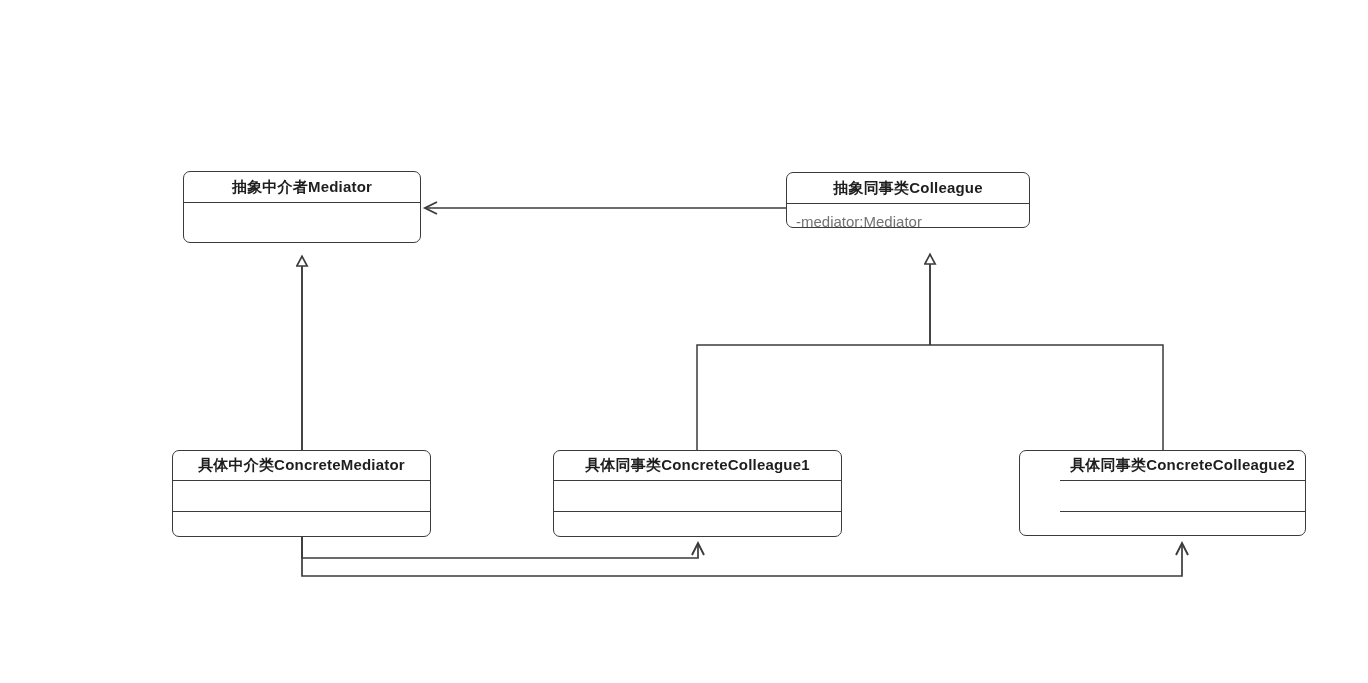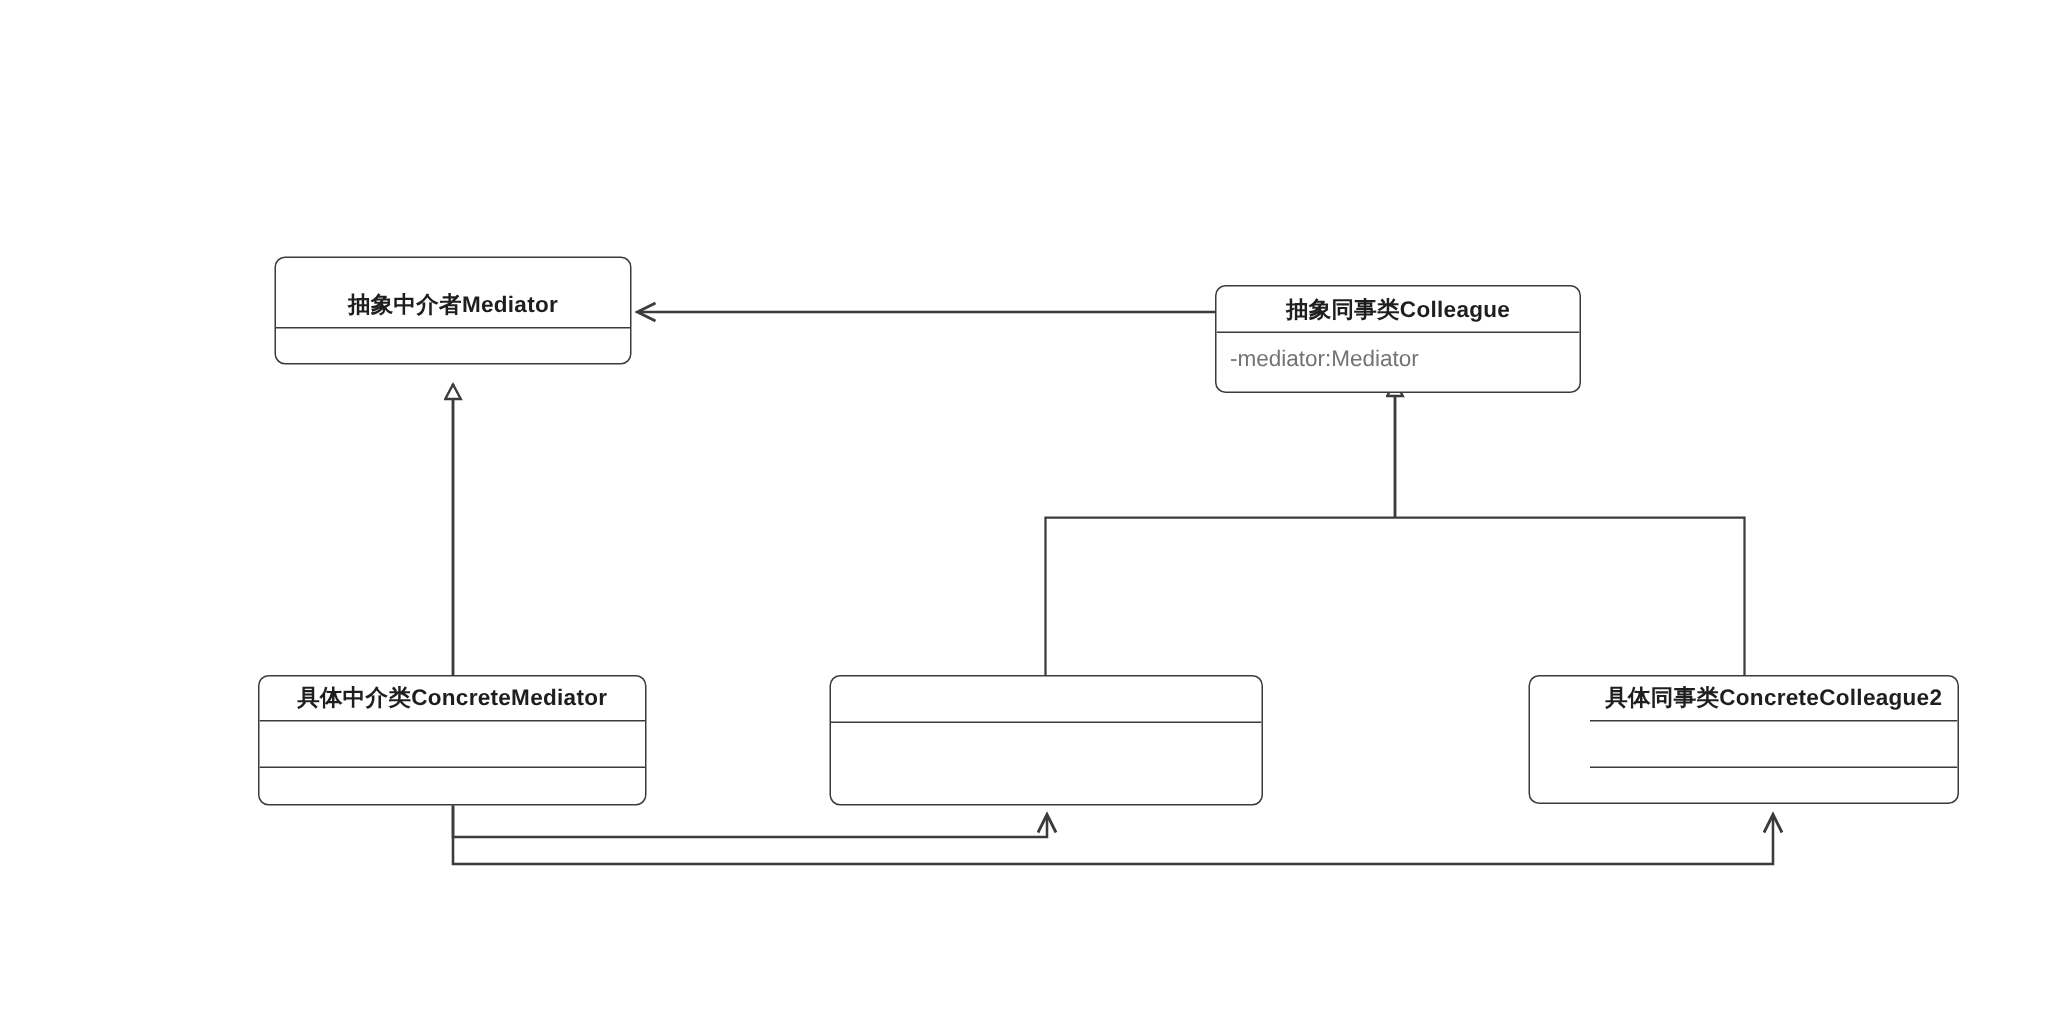--- a/index.html
+++ b/index.html
@@ -50,25 +50,25 @@
     display: flex;
     align-items: center;
     padding-left: 9px;
   }
   .uml-compartment.divided {
     border-bottom: 1.6px solid #3b3b3b;
   }
   #box-mediator {
     left: 183px;  top: 171px;  width: 238px;  height: 72px;
   }
-  #box-mediator .uml-title { height: 31px; margin-top: 16px; }
+  #box-mediator .uml-title { height: 31px; }
   #box-mediator .uml-compartment { height: 39px; }
 
   #box-colleague {
-    left: 810px;  top: 172px;  width: 244px;  height: 72px; margin-top: 18px;
+    left: 786px;  top: 172px;  width: 244px;  height: 56px;
   }
   #box-colleague .uml-title { height: 31px; }
   #box-colleague .uml-compartment { height: 35px; }
 
   #box-concrete-mediator {
     left: 172px;  top: 450px;  width: 259px;  height: 87px;
   }
   #box-concrete-mediator .uml-title { height: 30px; }
   #box-concrete-mediator .uml-compartment { height: 31px; }
   #box-concrete-mediator .uml-compartment.last { height: 24px; }
@@ -135,20 +135,21 @@
     <div class="uml-compartment">-mediator:Mediator</div>
   </div>
 
   <div class="uml-box" id="box-concrete-mediator">
     <div class="uml-title">具体中介类ConcreteMediator</div>
     <div class="uml-compartment divided"></div>
     <div class="uml-compartment last"></div>
   </div>
 
   <div class="uml-box" id="box-colleague1">
+    <div class="uml-title">具体同事类ConcreteColleague1</div>
     <div class="uml-compartment divided"></div>
     <div class="uml-compartment last"></div>
   </div>
 
   <div class="uml-box" id="box-colleague2">
     <div class="uml-title">具体同事类ConcreteColleague2</div>
     <div class="uml-compartment divided"></div>
     <div class="uml-compartment last"></div>
   </div>
 

